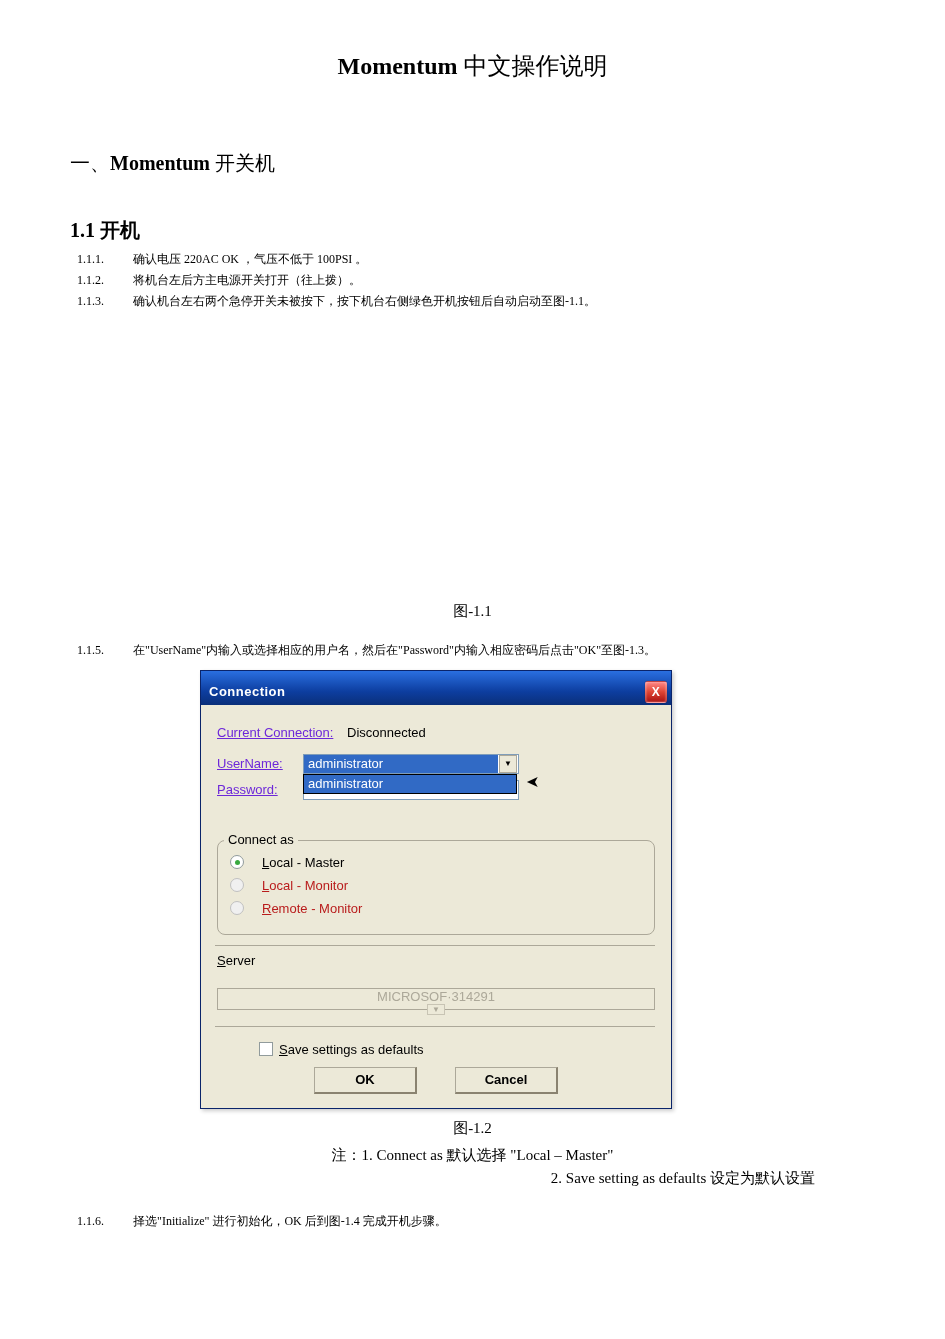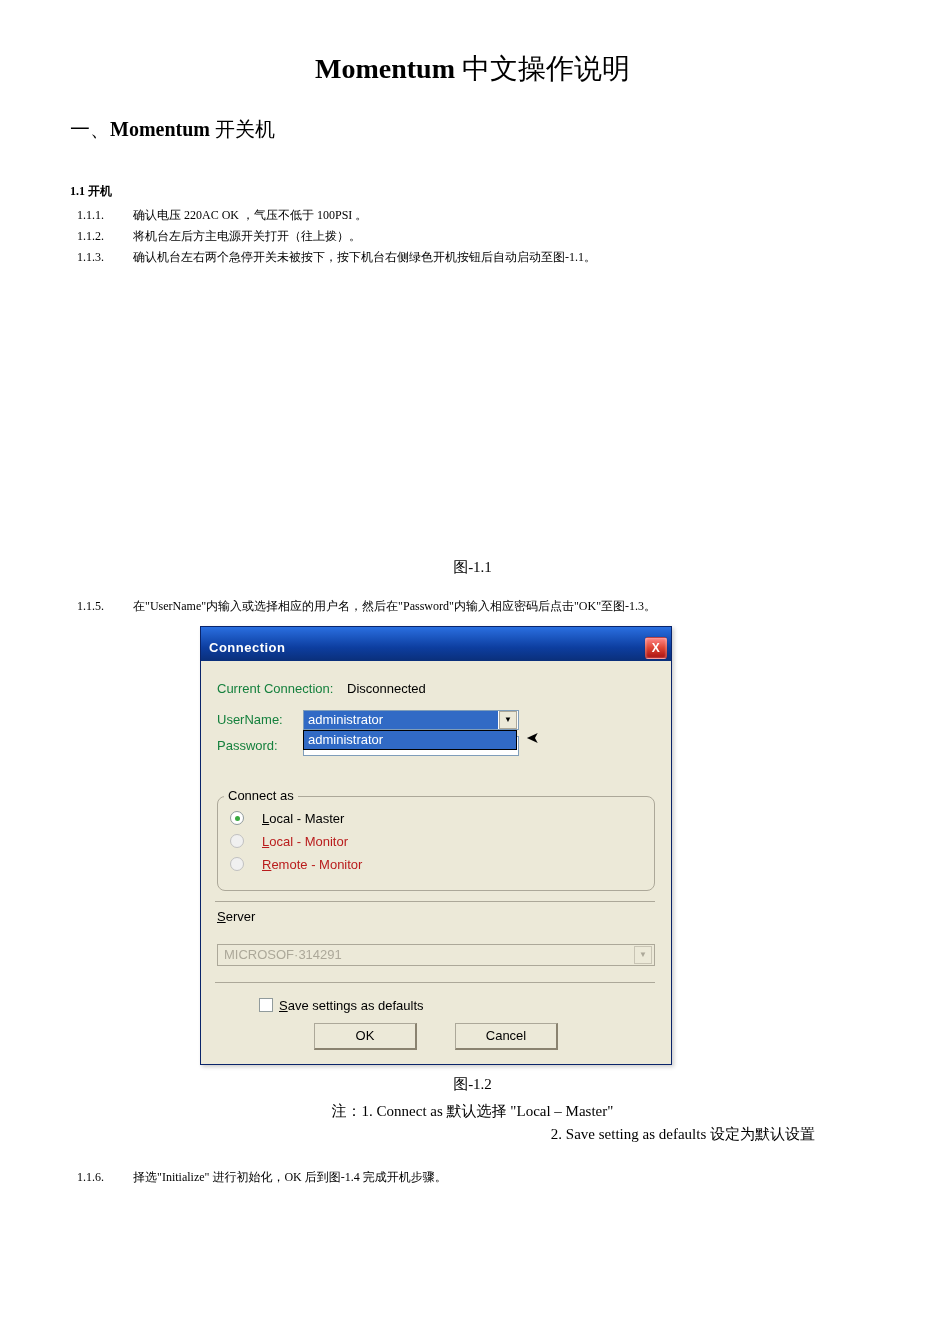--- a/index.html
+++ b/index.html
@@ -9,30 +9,30 @@
     color: #000;
     width: 945px;
   }
   .page {
     padding: 50px 70px 40px 70px;
     box-sizing: border-box;
     width: 945px;
   }
   .title {
     text-align: center;
-    font-size: 28px;
-    margin-bottom: 28px;
+    font-size: 24px;
+    margin-bottom: 68px;
   }
   .title .bold { font-weight: bold; font-family: "Times New Roman", serif; }
   .section-h {
     font-size: 20px;
     margin-bottom: 40px;
   }
   .section-h .bold { font-weight: bold; font-family: "Times New Roman", serif; }
-  .sub-h { font-size: 12px; font-weight: bold; margin-bottom: 6px; }
+  .sub-h { font-size: 20px; font-weight: bold; margin-bottom: 6px; }
   .item { font-size: 12px; line-height: 1.6; margin: 2px 7px; }
   .item .num { display: inline-block; width: 56px; }
   .fig-label { text-align: center; font-size: 15px; margin: 8px 0; }
   .note { font-size: 15px; margin: 4px 0; }
   .note-right { text-align: right; padding-right: 60px; }
   .gap-big { height: 280px; }
 
   
   .dialog {
     width: 470px;
@@ -64,21 +64,21 @@
     display: flex; align-items: center; justify-content: center;
     font-size: 12px;
     box-shadow: inset 0 0 2px #fff8, 0 0 1px #0008;
     cursor: pointer;
   }
   .dlg-body {
     background: #ece9d8;
     padding: 14px 16px 12px 16px;
   }
   .row { display: flex; align-items: center; margin: 6px 0; }
-  .row .lbl { width: 130px; color: #15803d; }
+  .row .lbl { width: 130px; color: #6d28d9; text-decoration: underline; }
   .row .val { color: #000; }
   .combo-wrap { position: relative; width: 216px; }
   .combo {
     width: 216px; height: 20px;
     background: #fff;
     border: 1px solid #7f9db9;
     display: flex; align-items: center;
     box-sizing: border-box;
   }
   .combo .sel {
@@ -164,38 +164,39 @@
   }
   .server-input {
     width: 100%;
     height: 22px;
     background: #ece9d8;
     border: 1px solid #aca899;
     box-sizing: border-box;
     display: flex;
     align-items: center;
     color: #aca899;
+    flex-direction: column;
   }
   .server-input .txt { flex: 1; padding: 0 6px; }
   .server-input .arrow {
     width: 16px; height: 16px;
     background: #ece9d8;
     border: 1px solid #c8c4b4;
     margin: 0 2px;
     display: flex; align-items: center; justify-content: center;
     font-size: 8px;
     color: #aca899;
   }
   .chk-row { display: flex; align-items: center; gap: 6px; margin: 14px 0 10px 0; padding-left: 42px; }
   .chk {
     width: 12px; height: 12px;
     background: #fff;
     border: 1px solid #919b9c;
   }
-  .btn-row { display: flex; justify-content: center; gap: 38px; margin: 6px 0 2px 0; }
+  .btn-row { display: flex; justify-content: center; gap: 38px; margin: 6px 0 2px 0; font-weight: bold; }
   .btn {
     width: 100px; height: 24px;
     background: #ece9d8;
     border: 1px solid #aca899;
     border-bottom: 2px solid #8a8370;
     border-right: 2px solid #8a8370;
     display: flex; align-items: center; justify-content: center;
     cursor: pointer;
     font-family: Tahoma, Arial, sans-serif;
     font-size: 13px;

